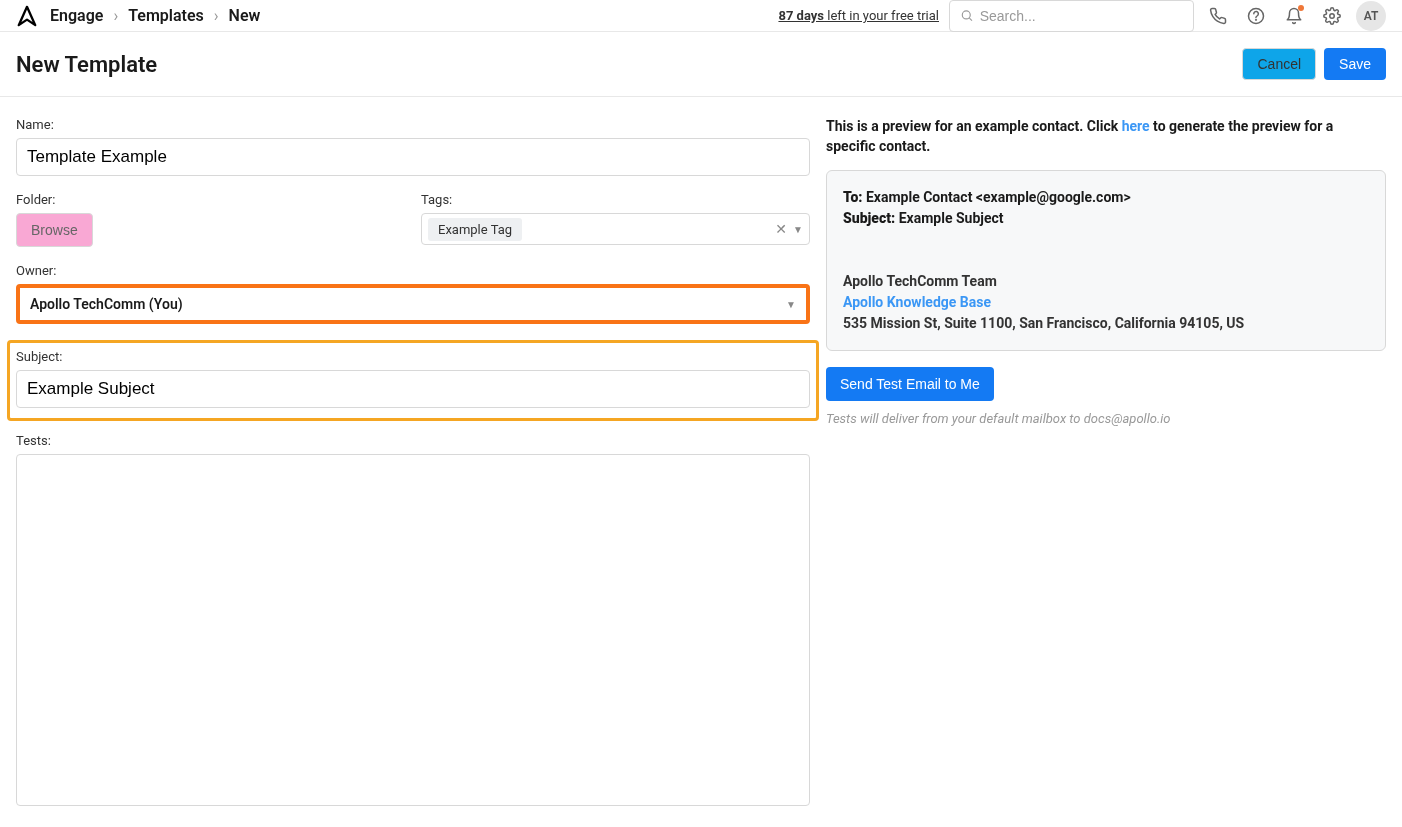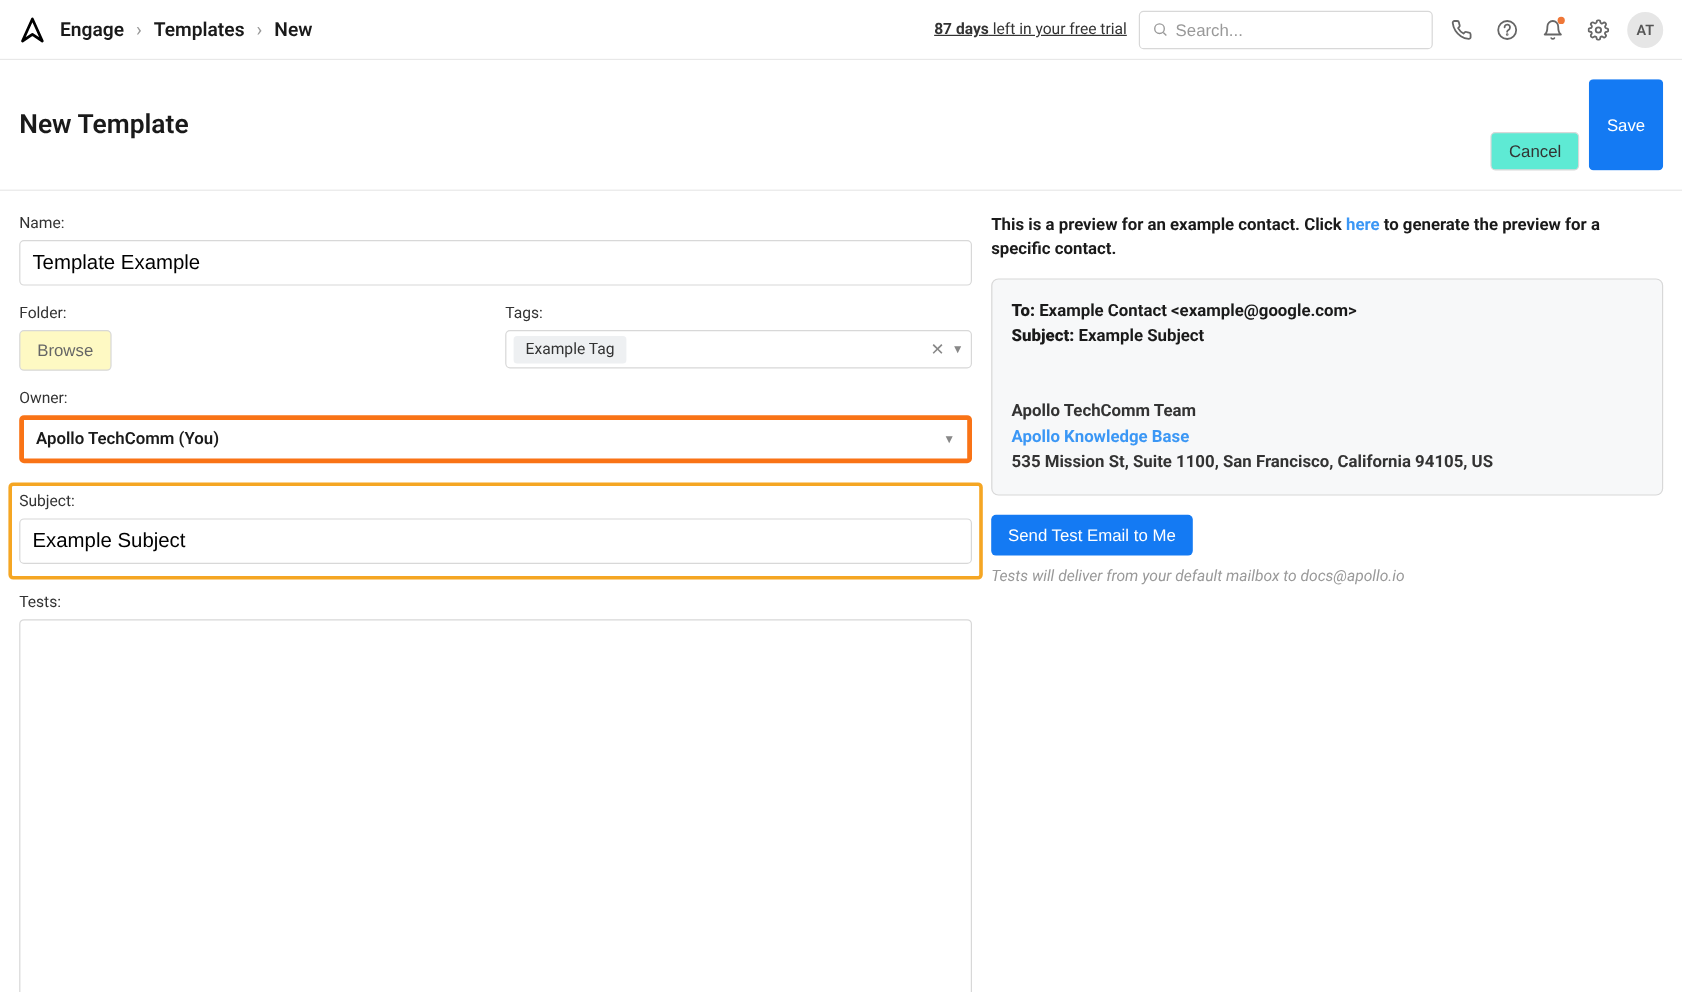--- a/index.html
+++ b/index.html
@@ -12,21 +12,21 @@
       font-size: 14px;
       color: #1a1a1a;
       background: #fff;
     }
     .topbar {
       display: flex;
       align-items: center;
       justify-content: space-between;
       padding: 8px 16px;
       border-bottom: 1px solid #e8e8e8;
-      height: 50px;
+      height: 32px;
     }
     .topbar-left {
       display: flex;
       align-items: center;
       gap: 12px;
     }
     .logo {
       width: 22px;
       height: 22px;
       display: flex;
@@ -127,24 +127,23 @@
       gap: 8px;
     }
     .btn {
       border-radius: 4px;
       padding: 7px 14px;
       font-size: 14px;
       cursor: pointer;
       border: 1px solid transparent;
     }
     .btn-default {
-      background: #5eead4;
+      background: #0ea5e9;
       border-color: #d8d8d8;
       color: #333;
-      margin-top: 44px;
     }
     .btn-primary {
       background: #147af3;
       color: #fff;
     }
     .btn-blue {
       background: #147af3;
       color: #fff;
       border: none;
       padding: 9px 14px;
@@ -188,21 +187,21 @@
     }
     .form-row > div {
       flex: 1;
     }
     .browse-btn {
       border: 1px solid #d8d8d8;
       border-radius: 4px;
       padding: 8px 14px;
       font-size: 14px;
       cursor: pointer;
-      background: #fef9c3;
+      background: #f9a8d4;
       color: #666;
       text-align: right;
     }
     .tags-input {
       display: flex;
       align-items: center;
       border: 1px solid #d8d8d8;
       border-radius: 4px;
       padding: 3px 6px;
       min-height: 32px;

